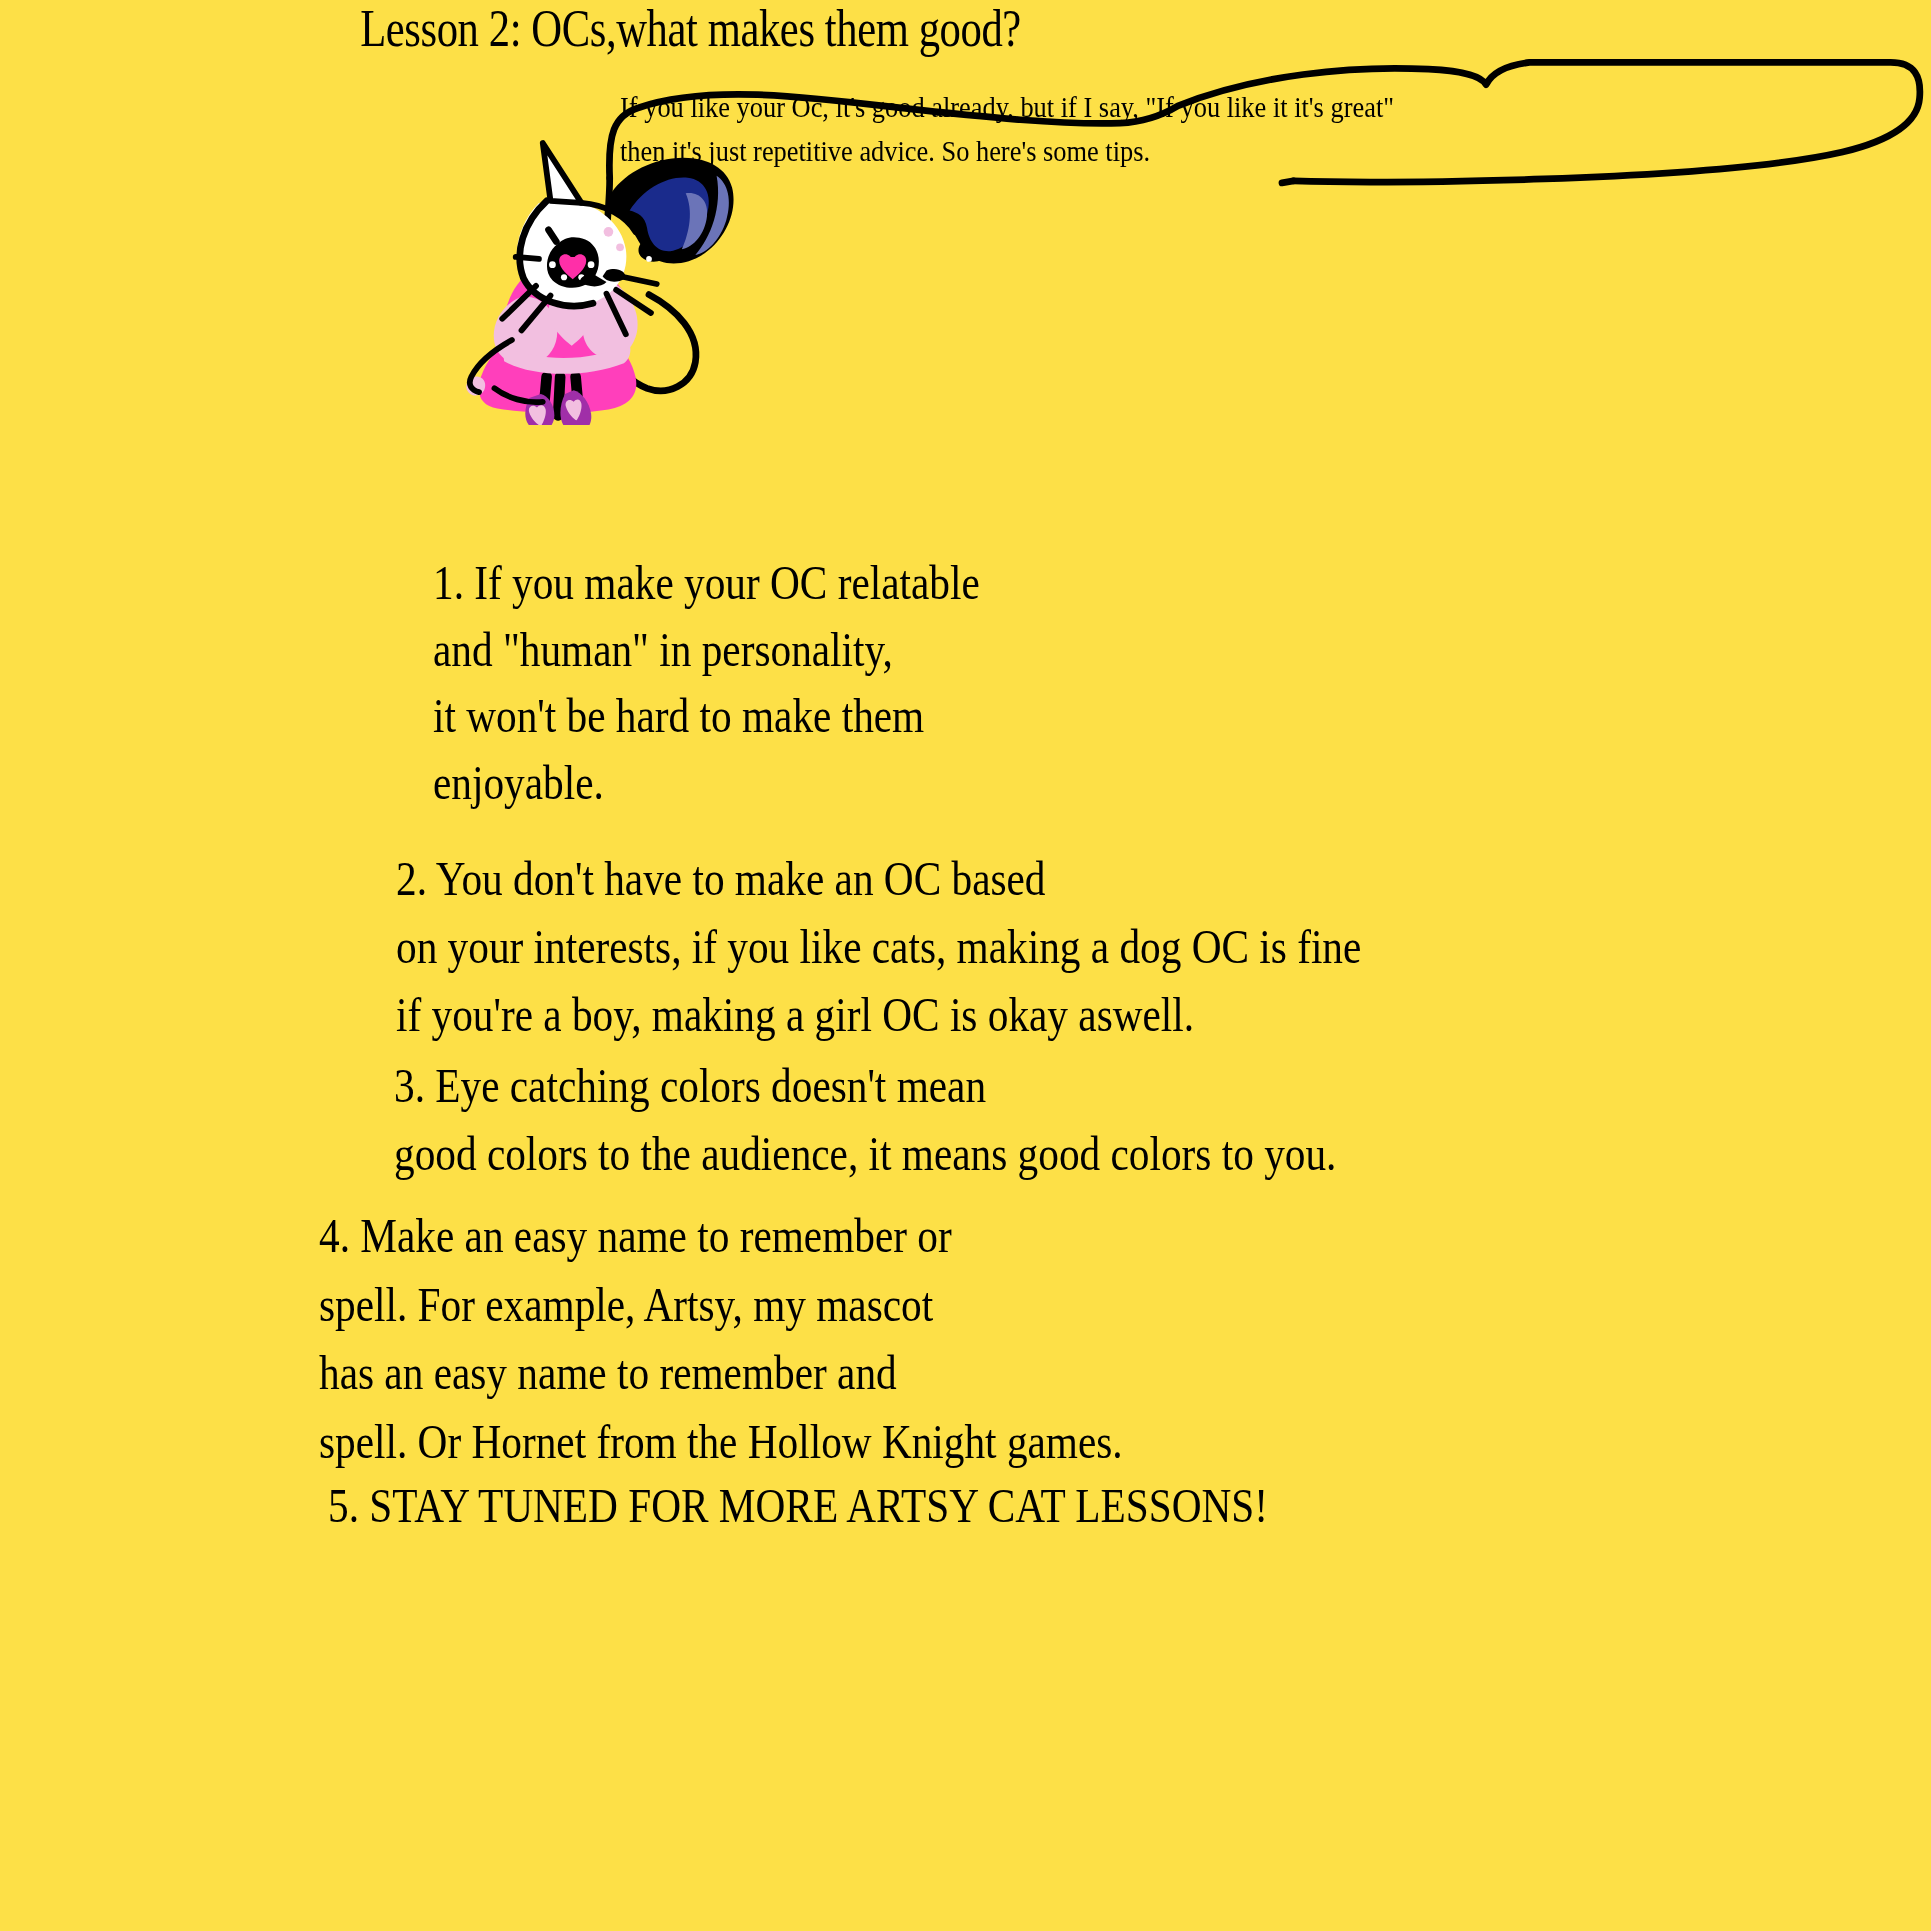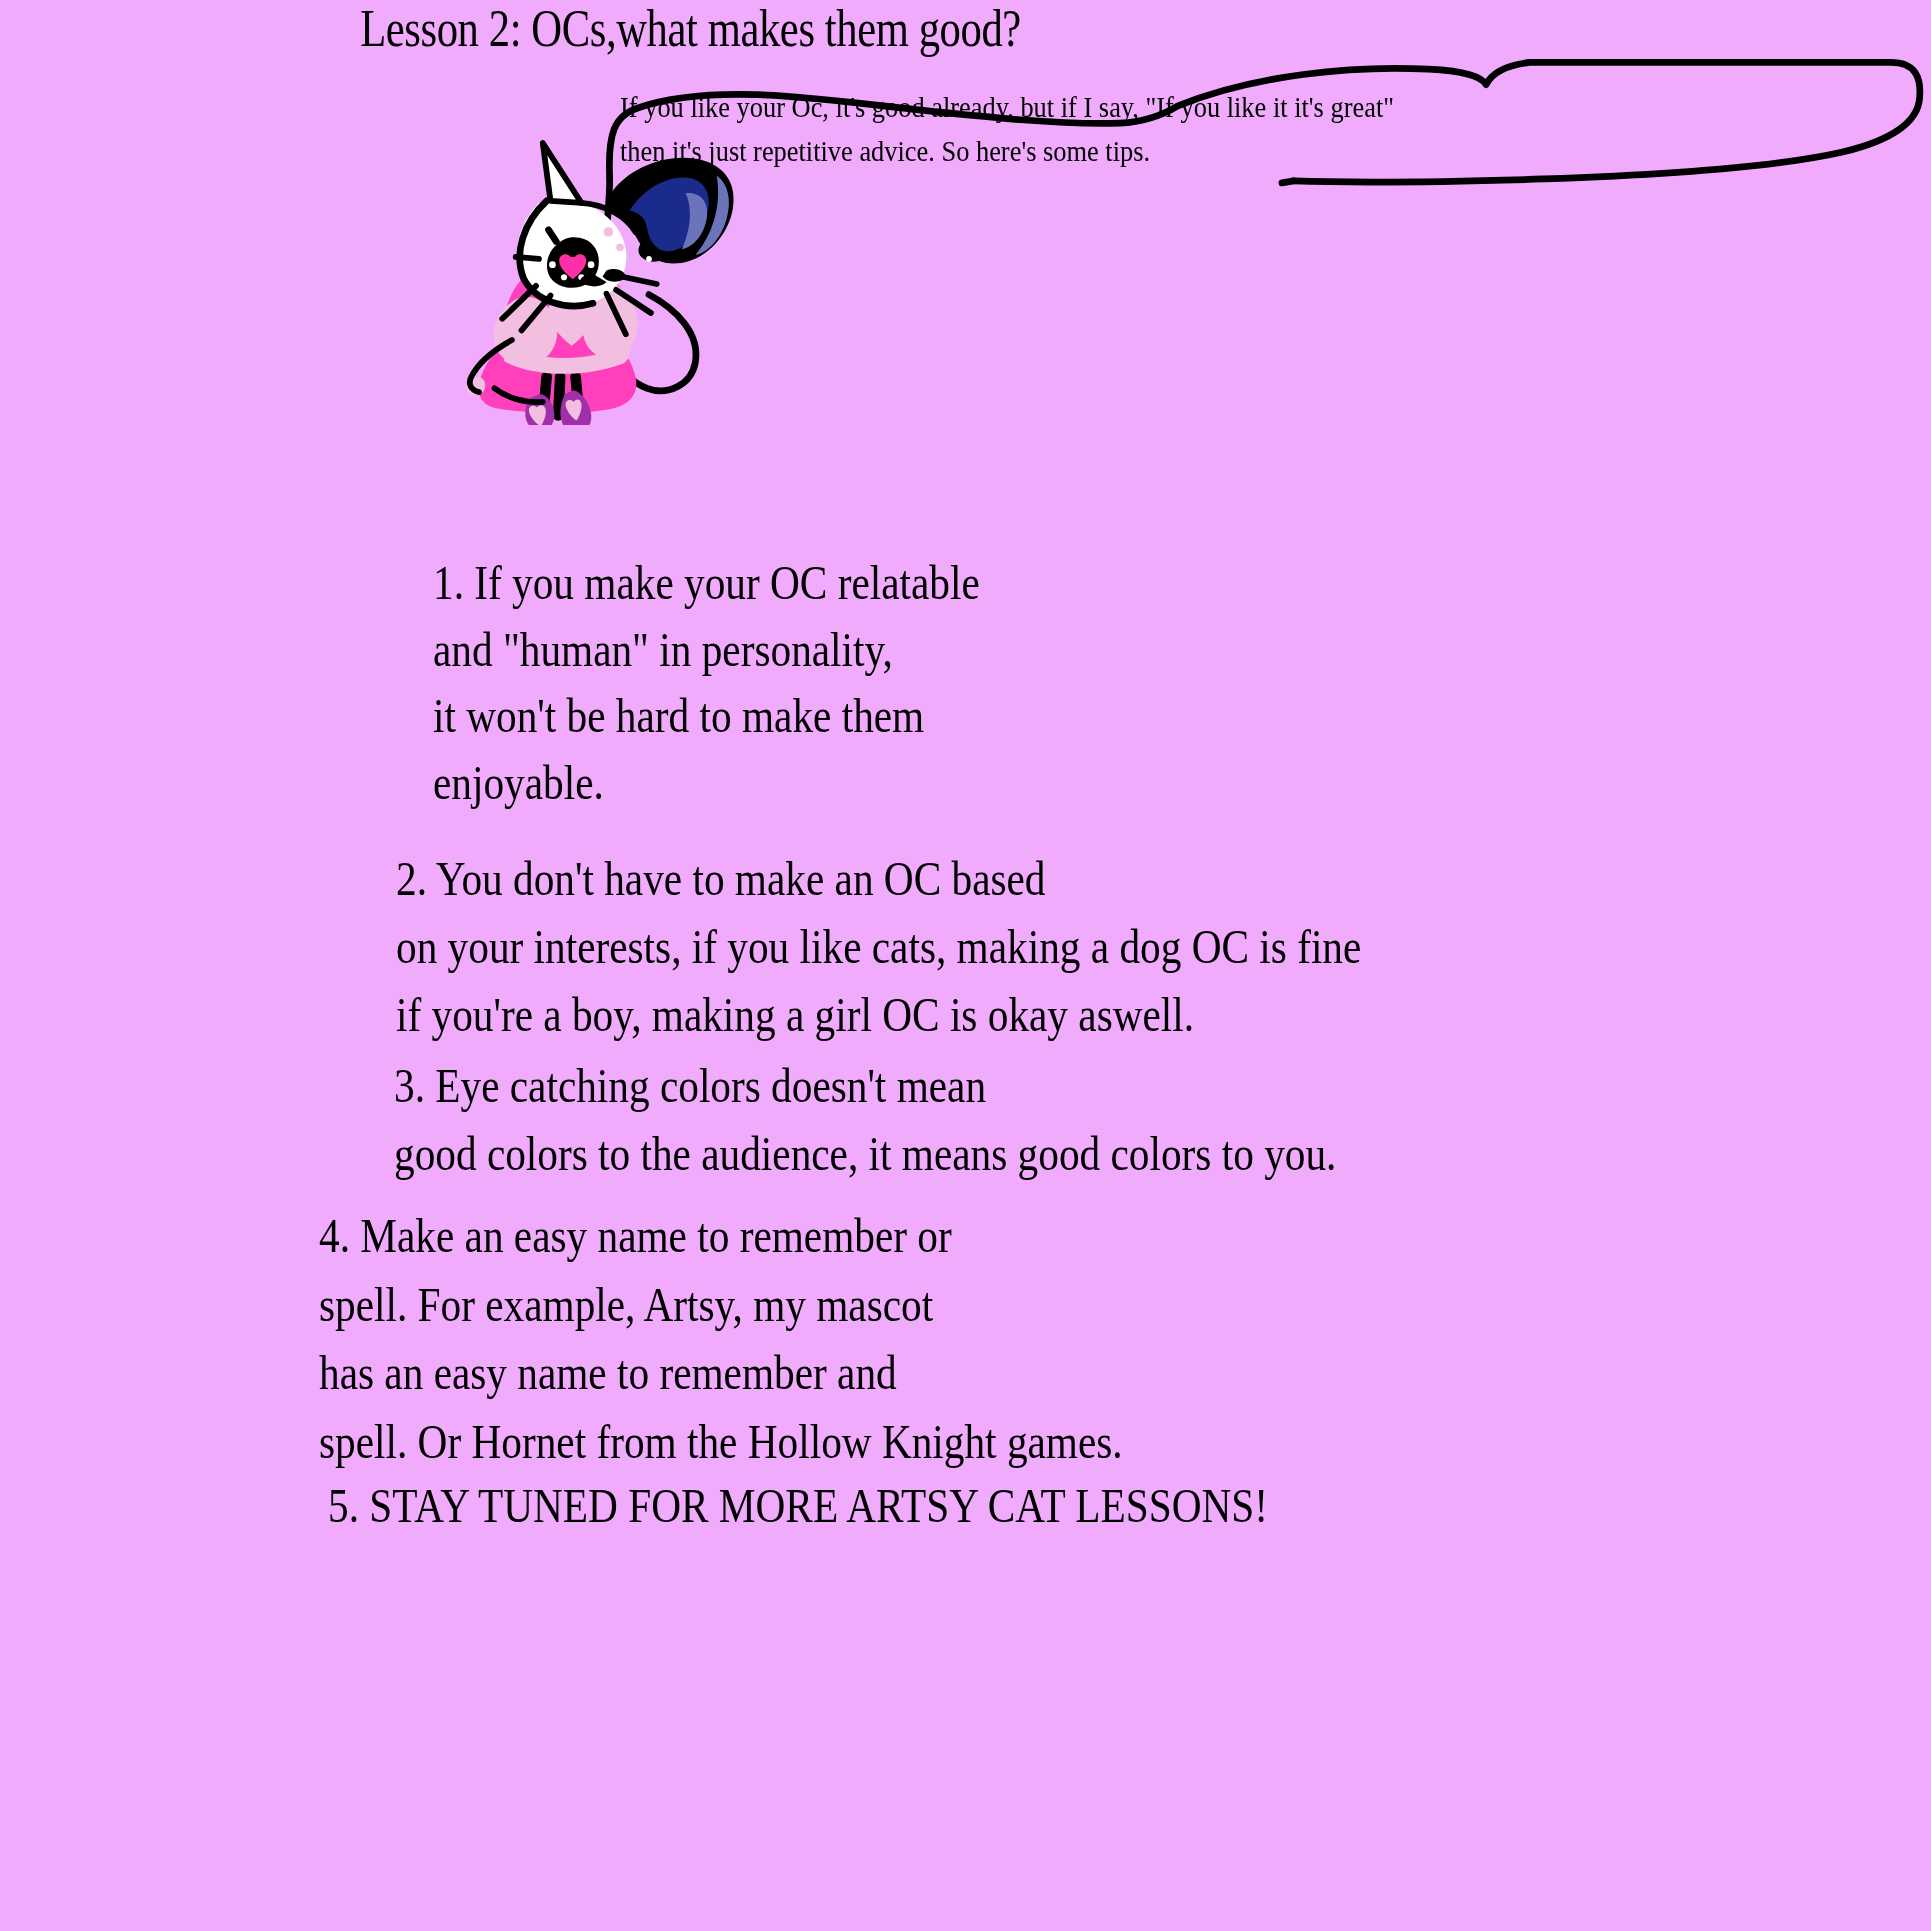--- a/index.html
+++ b/index.html
@@ -4,21 +4,21 @@
 <style>
   html, body {
     margin: 0;
     padding: 0;
     background: #ffffff;
   }
   #page {
     position: relative;
     width: 1931px;
     height: 1931px;
-    background: #f0abfc;
+    background: #fde047;
     overflow: hidden;
     font-family: "Liberation Serif", "DejaVu Serif", serif;
     color: #000000;
   }
 
   
   #title {
     position: absolute;
     left: 0;
     top: 1.9px;

